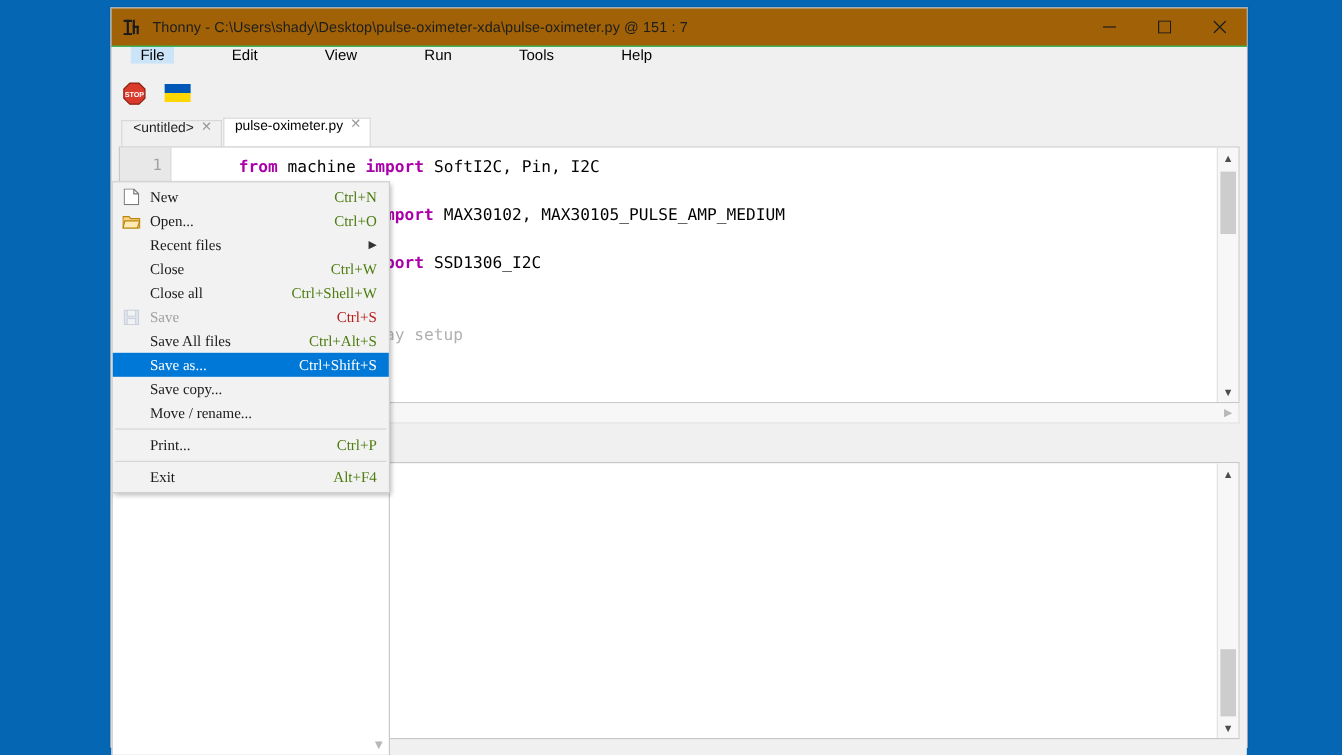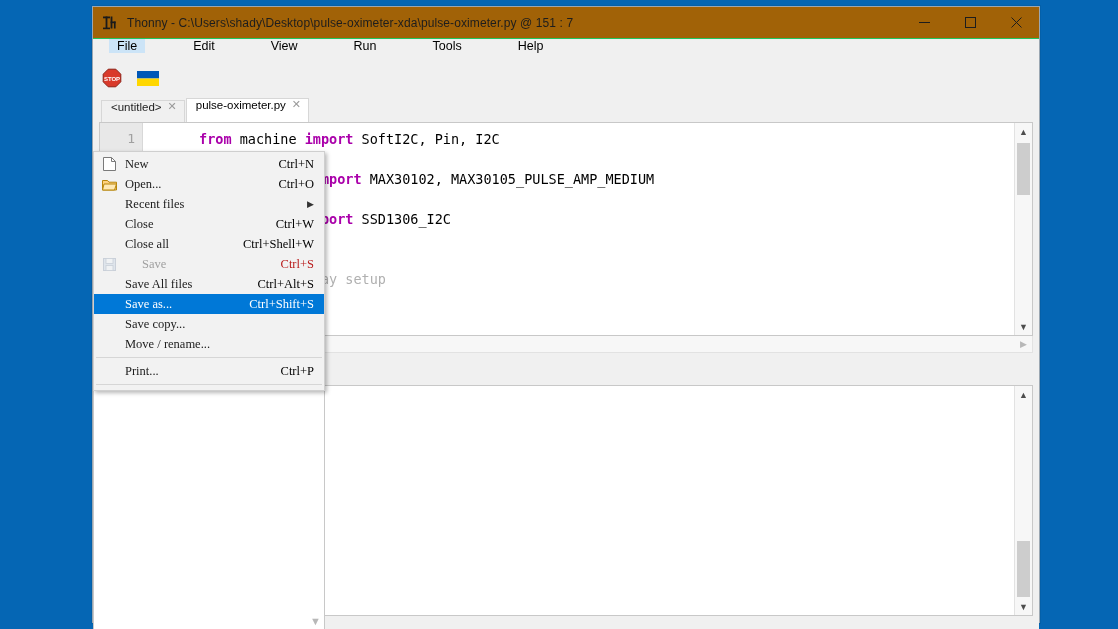--- a/index.html
+++ b/index.html
@@ -282,30 +282,30 @@
     align-items: center;
     padding-left: 6px;
     padding-right: 10px;
     font-size: 12.5px;
     color: #1b1b1b;
     cursor: default;
     position: relative;
     font-family: Liberation Serif, serif;
   }
   .mi.highlight { background: #0078d7; color: #fff; }
-  .mi.disabled { color: #a0a0a0; gap: 17px; }
+  .mi.disabled { color: #a0a0a0; }
   .mi .mi-icon {
     width: 18px; height: 16px;
     margin-right: 7px;
     display: flex; align-items: center; justify-content: center;
     flex: none;
   }
   .mi .mi-label { flex: 1; white-space: nowrap; }
   .mi .mi-accel {
-    color: #000000;
+    color: #4d7c0f;
     font-size: 12.5px;
     white-space: nowrap;
     margin-left: 14px;
   }
   .mi.highlight .mi-accel { color: #ffffff; }
   .mi.disabled .mi-accel { color: #b91c1c; }
   .mi .submenu-arrow {
     margin-left: 10px;
     font-size: 9px;
     color: #333;
@@ -584,17 +584,22 @@
       <div class="menu-sep"></div>
 
       <div class="mi">
         <span class="mi-icon"></span>
         <span class="mi-label">Print...</span>
         <span class="mi-accel">Ctrl+P</span>
       </div>
 
       <div class="menu-sep"></div>
 
+      <div class="mi">
+        <span class="mi-icon"></span>
+        <span class="mi-label">Exit</span>
+        <span class="mi-accel">Alt+F4</span>
+      </div>
     </div>
 
   </div>
 
 </div>
 
 </body></html>

